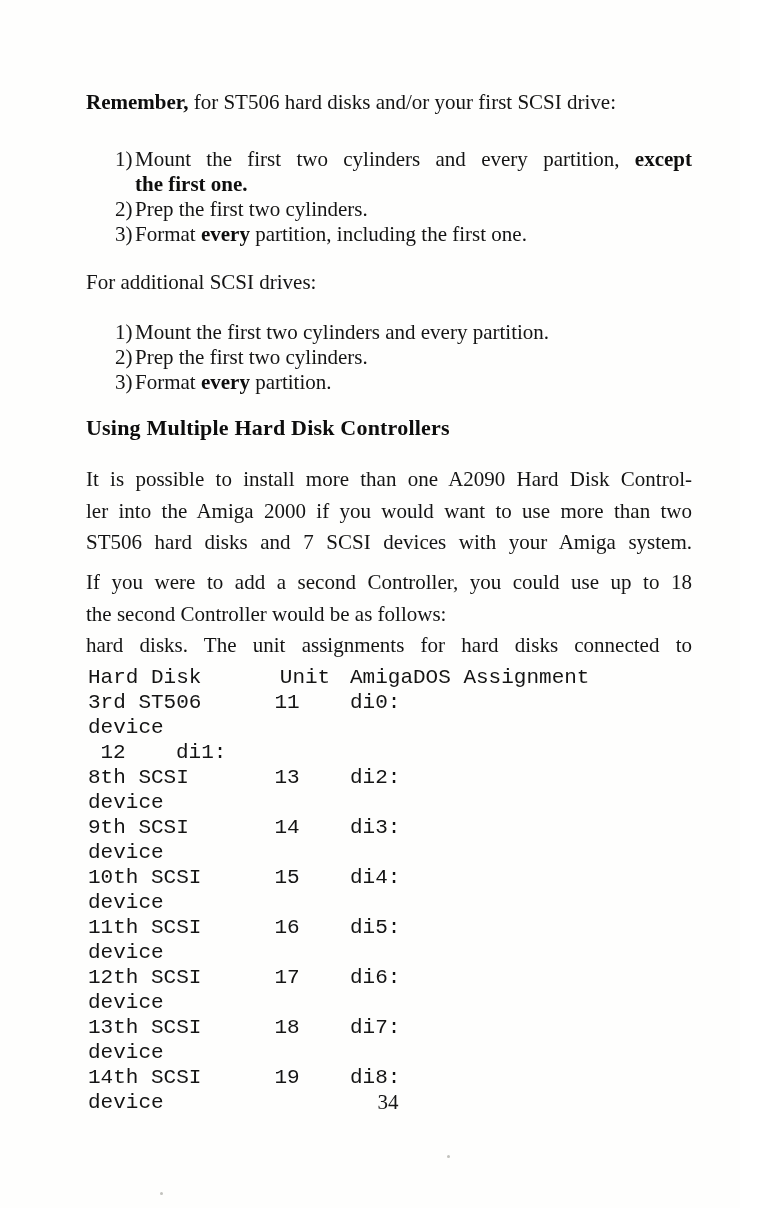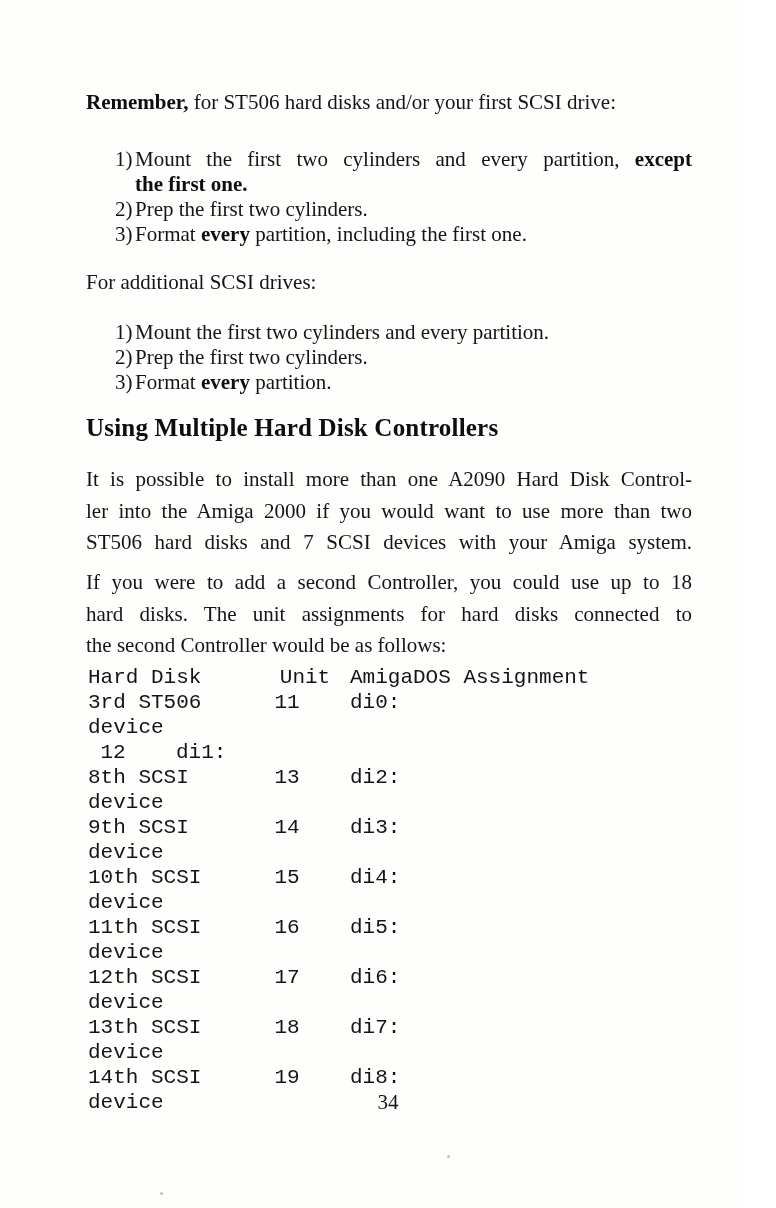--- a/index.html
+++ b/index.html
@@ -35,21 +35,21 @@
     text-align: justify;
     text-align-last: justify;
     text-justify: inter-word;
   }
   
   .olist .item { position: relative; padding-left: 49px; }
   .olist .num  { position: absolute; left: 29px; top: 0; }
   
   .para .pline { line-height: 31.5px; }
   .heading {
-    font-size: 25px;
+    font-size: 22px;
     font-weight: 700;
     line-height: 30px;
     color: #0d0d0d;
     letter-spacing: 0.2px;
   }
   
   .trow { display: flex; line-height: 25px; font-family: Liberation Mono, monospace; }
   .trow .c1 { width: 174px; padding-left: 2px; box-sizing: border-box; }
   .trow .c2 { width: 90px;  text-align: center; box-sizing: border-box; }
   .trow .c3 { width: 240px; text-align: left; box-sizing: border-box; }
@@ -119,22 +119,22 @@
     <h1 class="block heading" style="top:413px">Using Multiple Hard Disk Controllers</h1>
 
     <div class="block para" style="top:464px">
       <div class="pline jline">It is possible to install more than one A2090 Hard Disk Control-</div>
       <div class="pline jline">ler into the Amiga 2000 if you would want to use more than two</div>
       <div class="pline jline">ST506 hard disks and 7 SCSI devices with your Amiga system.</div>
     </div>
 
     <div class="block para" style="top:567px">
       <div class="pline jline">If you were to add a second Controller, you could use up to 18</div>
+      <div class="pline">the second Controller would be as follows:</div>
       <div class="pline jline">hard disks. The unit assignments for hard disks connected to</div>
-      <div class="pline">the second Controller would be as follows:</div>
     </div>
 
     <div class="block" style="top:665px">
       <div class="trow thead">
         <div class="c1">Hard Disk</div>
         <div class="c2">Unit</div>
         <div class="c3">AmigaDOS Assignment</div>
       </div>
       <div class="tbody">
           <div class="trow">

